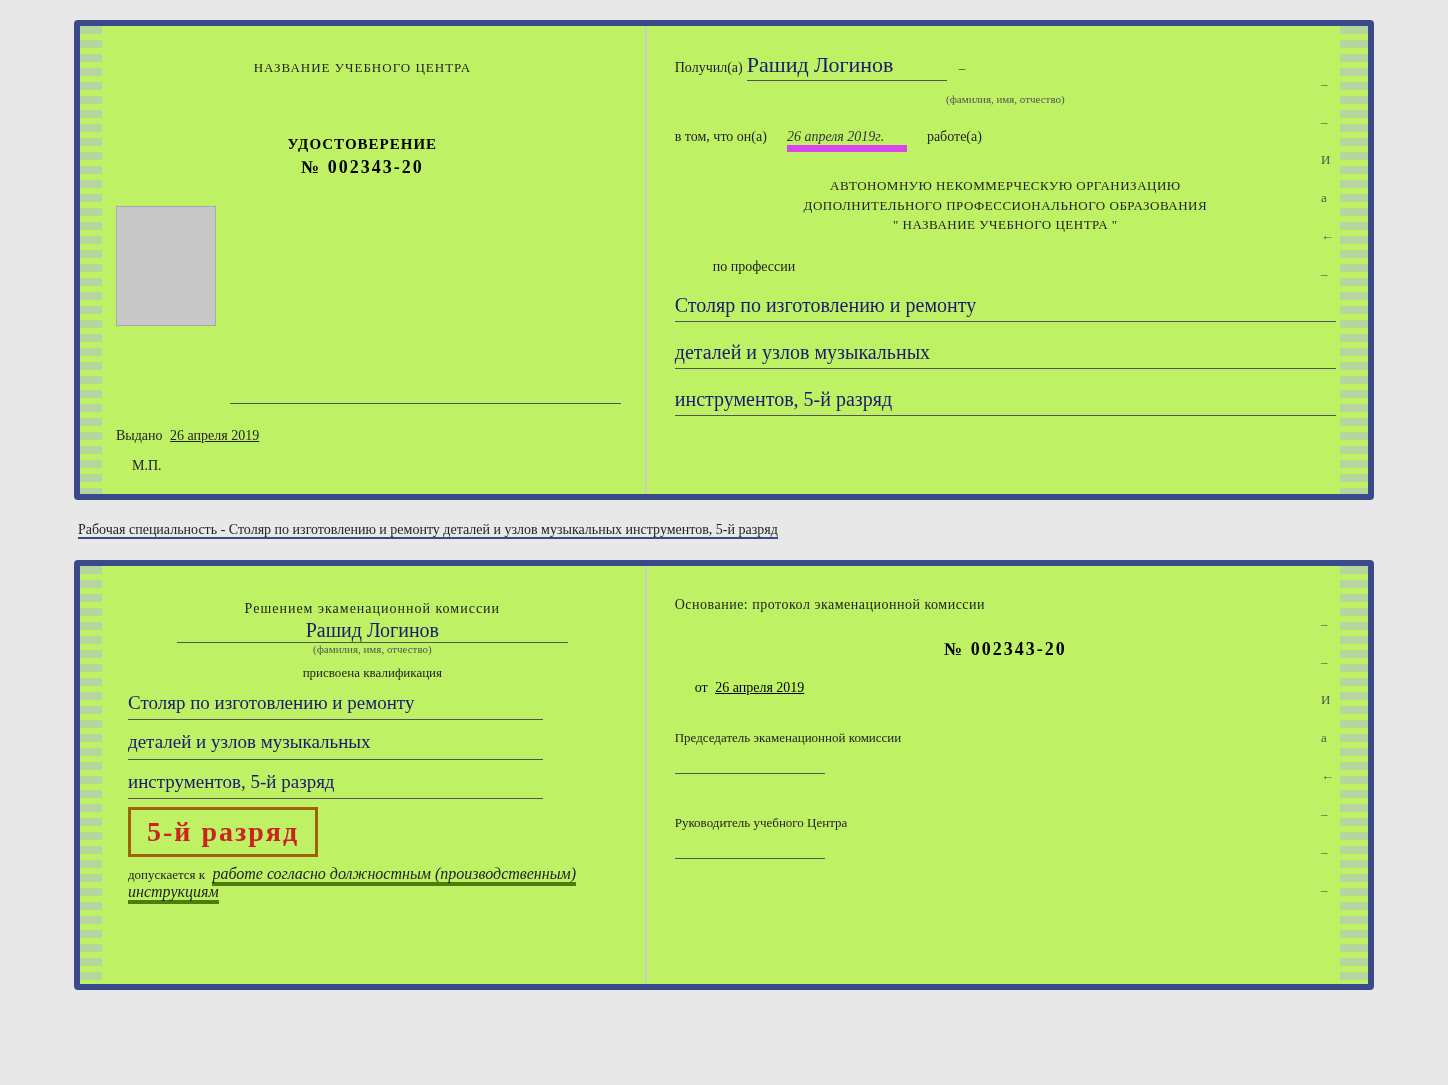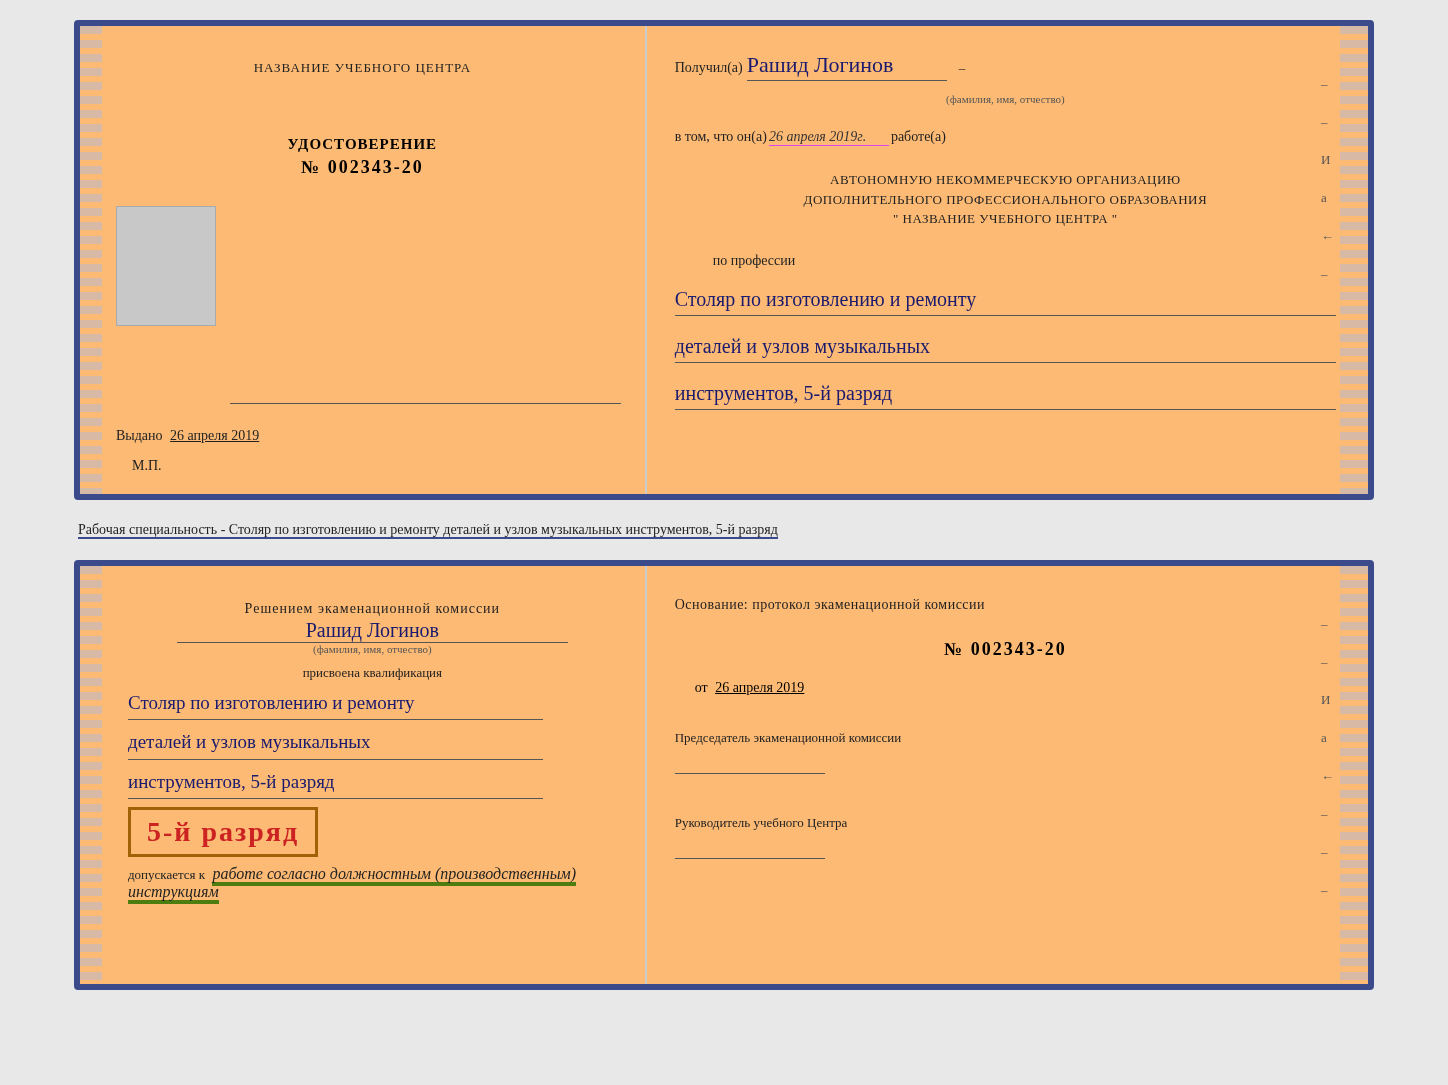--- a/index.html
+++ b/index.html
@@ -11,21 +11,21 @@
       min-height: 1085px;
       display: flex;
       flex-direction: column;
       align-items: center;
       padding: 20px;
       gap: 16px;
     }
 
     .document-container {
       width: 1300px;
-      background: #fdba74;
+      background: #bef264;
       border: 6px solid #3a4a8a;
       border-radius: 4px;
       display: flex;
       position: relative;
     }
 
     
     .doc-top {
       height: 480px;
     }
@@ -170,29 +170,29 @@
       display: block;
       margin-top: 2px;
     }
 
     .vtom-row {
       font-size: 14px;
       color: #222;
       margin-top: 6px;
       display: flex;
       align-items: baseline;
-      gap: 2px;
+      gap: 20px;
     }
 
     .handwritten-date {
       font-family: Georgia, serif;
       font-style: italic;
       font-size: 14px;
       color: #333;
-      border-bottom: 1px solid #d946ef;
+      border-bottom: 7px solid #d946ef;
       min-width: 120px;
       display: inline-block;
     }
 
     .org-block {
       font-size: 13px;
       text-align: center;
       text-transform: uppercase;
       letter-spacing: 0.5px;
       color: #222;

